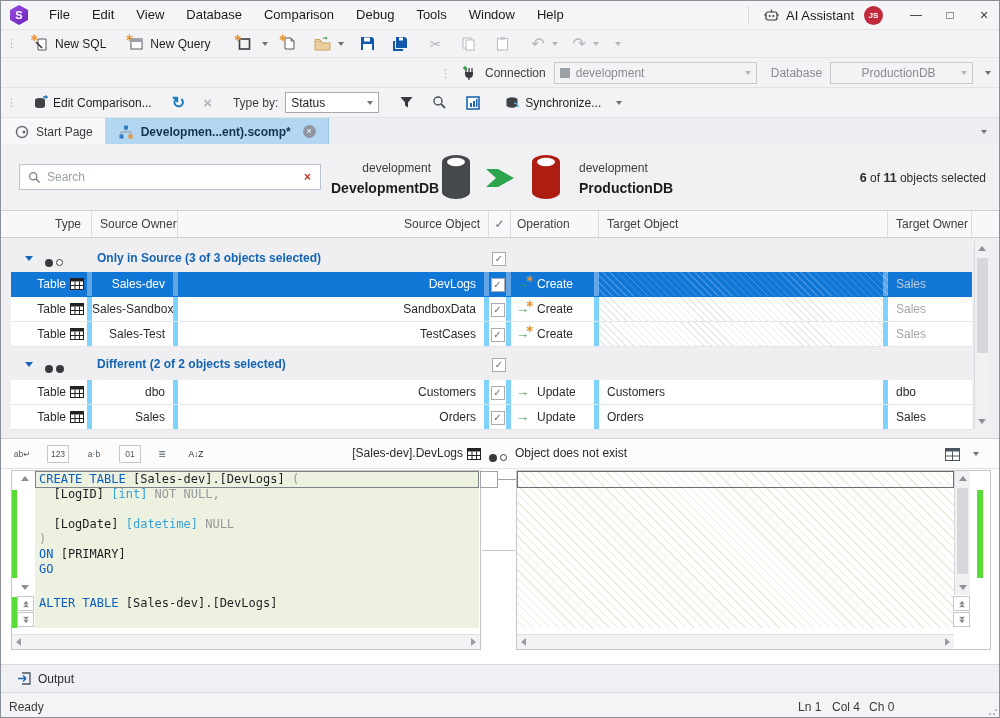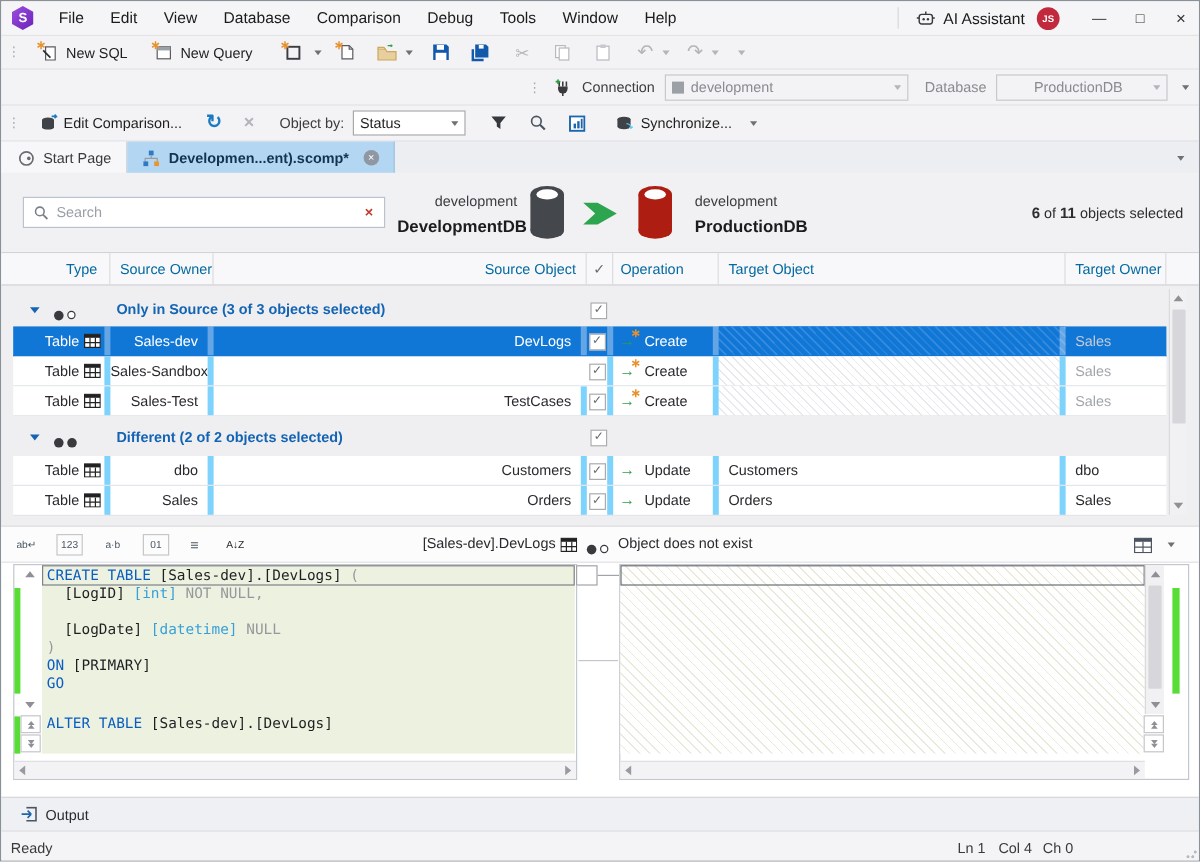--- a/index.html
+++ b/index.html
@@ -60,21 +60,21 @@
   .searchbox input::placeholder { color:#9aa0a6; }
   .search-clear { color:#c0392b; font-weight:bold; font-size:12px; padding:0 9px; }
   .dbname-block { position:absolute; top:14px; font-size:12px; color:#3c3c40; line-height:20px; }
   .dbname-block b { display:block; font-size:14px; color:#1c1c1e; }
   .sel-summary { position:absolute; right:15px; top:27px; font-size:12px; color:#2d2d30; }
   .sel-summary b { font-size:12.5px; }
 
   
   .grid { position:absolute; top:210px; left:0; width:1000px; height:227px; background:#efeff1; }
   .ghead { position:absolute; top:0; left:0; width:1000px; height:27px; background:#f8f8fa; border-bottom:1px solid #cfcfd4; }
-  .gh-cell { position:absolute; top:0; height:27px; line-height:26px; font-size:12px; color:#0369a1; border-right:1px solid #dcdce0; }
+  .gh-cell { position:absolute; top:0; height:27px; line-height:26px; font-size:12px; color:#404040; border-right:1px solid #dcdce0; }
   .grow { position:absolute; left:10px; width:961px; height:25px; background:#fff; border-bottom:1px solid #e2e5e9; }
   .gcell { position:absolute; top:0; height:24px; line-height:24px; border-right:5px solid #7dd3fc; font-size:12px; color:#2a2a2e; white-space:nowrap; overflow:hidden; }
   .cl-type   { left:0;   width:81px;  text-align:right; padding-right:3px; }
   .cl-owner  { left:81px; width:86px; text-align:right; padding-right:8px; }
   .cl-obj    { left:167px; width:311px; text-align:right; padding-right:8px; }
   .cl-check  { left:478px; width:22px; text-align:center; }
   .cl-op     { left:500px; width:88px; padding-left:5px; }
   .cl-tobj   { left:588px; width:289px; padding-left:8px; }
   .cl-towner { left:877px; width:84px; padding-left:8px; border-right:none; }
   .grow.sel { background:#1177d7; border-bottom-color:#1177d7; }
@@ -298,21 +298,21 @@
           </svg>
       </span>
       <span class="tbtn-label">Edit Comparison...</span>
     </span>
     <span class="tbtn" style="margin-left:10px">
       <span class="glyph" style="color:#1a7ac2; font-size:16px; font-weight:bold">↻</span>
     </span>
     <span class="tbtn" style="margin-left:8px">
       <span class="glyph dis" style="font-size:15px; font-weight:bold">×</span>
     </span>
-    <span class="lbl" style="margin-left:16px">Object by:</span>
+    <span class="lbl" style="margin-left:16px">Type by:</span>
     <div class="select-box" style="width:94px; margin-left:7px; height:21px">
       <span class="sel-text">Status</span>
       <span class="caret"></span>
     </div>
     <span class="tbtn" style="margin-left:14px">
       <span class="icon16">
         <svg width="13" height="13" viewBox="0 0 13 13">
             <path d="M0.5 1 h12 l-4.5 5.5 v5 l-3 -2 v-3 z" fill="#35383c"></path>
           </svg>
       </span>
@@ -458,20 +458,21 @@
     </div>
     <div class="grow" style="top:86px">
       <span class="gcell cl-type"><span>Table</span><span class="tblicon"><svg width="14" height="12" viewBox="0 0 14 12">
               <rect x="0.5" y="0.5" width="13" height="11" fill="#fff" stroke="#222"></rect>
               <rect x="0.5" y="0.5" width="13" height="3" fill="#222"></rect>
               <line x1="5" y1="3.5" x2="5" y2="11.5" stroke="#222"></line>
               <line x1="9.5" y1="3.5" x2="9.5" y2="11.5" stroke="#222"></line>
               <line x1="0.5" y1="7.5" x2="13.5" y2="7.5" stroke="#222"></line>
             </svg></span></span>
       <span class="gcell cl-owner">Sales-Sandbox</span>
+      <span class="gcell cl-obj">SandboxData</span>
       <span class="gcell cl-check"><span class="cb"><span>✓</span></span></span>
       <span class="gcell cl-op"><span class="op-ic"><span>→</span><span class="ast">∗</span></span><span>Create</span></span>
       <span class="gcell cl-tobj hatch"></span>
       <span class="gcell cl-towner towner-missing">Sales</span>
     </div>
     <div class="grow" style="top:111px">
       <span class="gcell cl-type"><span>Table</span><span class="tblicon"><svg width="14" height="12" viewBox="0 0 14 12">
               <rect x="0.5" y="0.5" width="13" height="11" fill="#fff" stroke="#222"></rect>
               <rect x="0.5" y="0.5" width="13" height="3" fill="#222"></rect>
               <line x1="5" y1="3.5" x2="5" y2="11.5" stroke="#222"></line>

